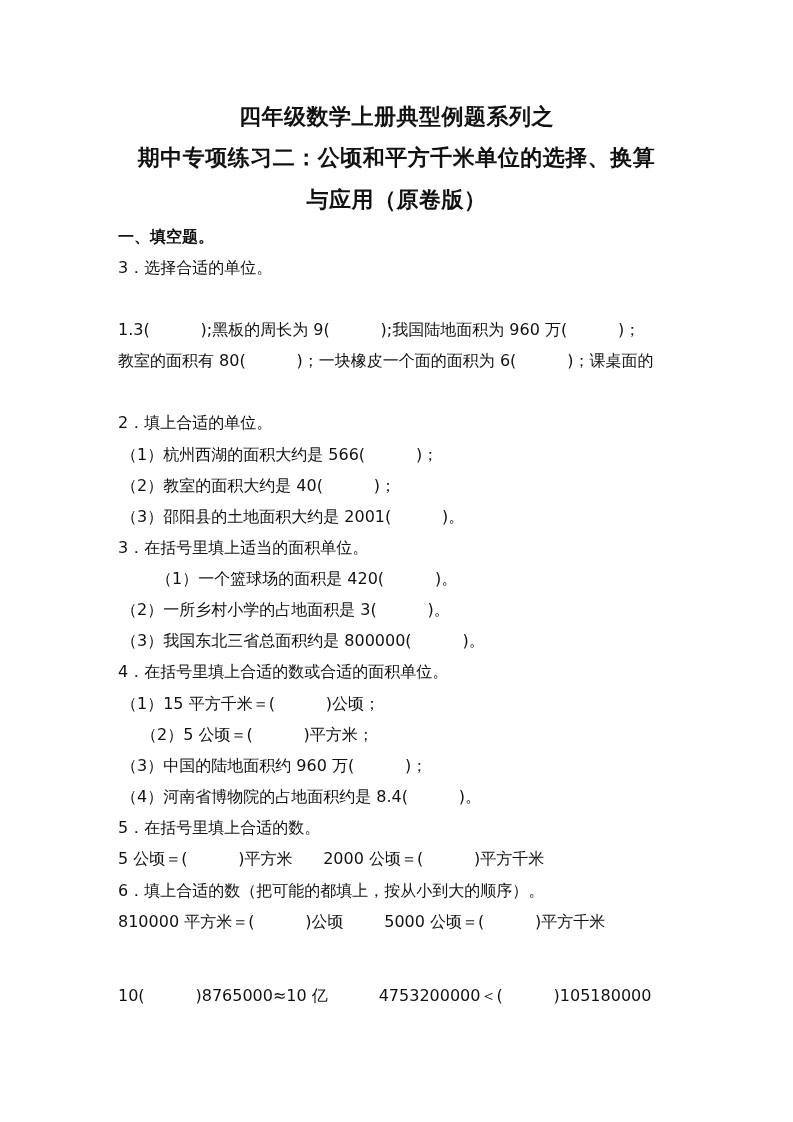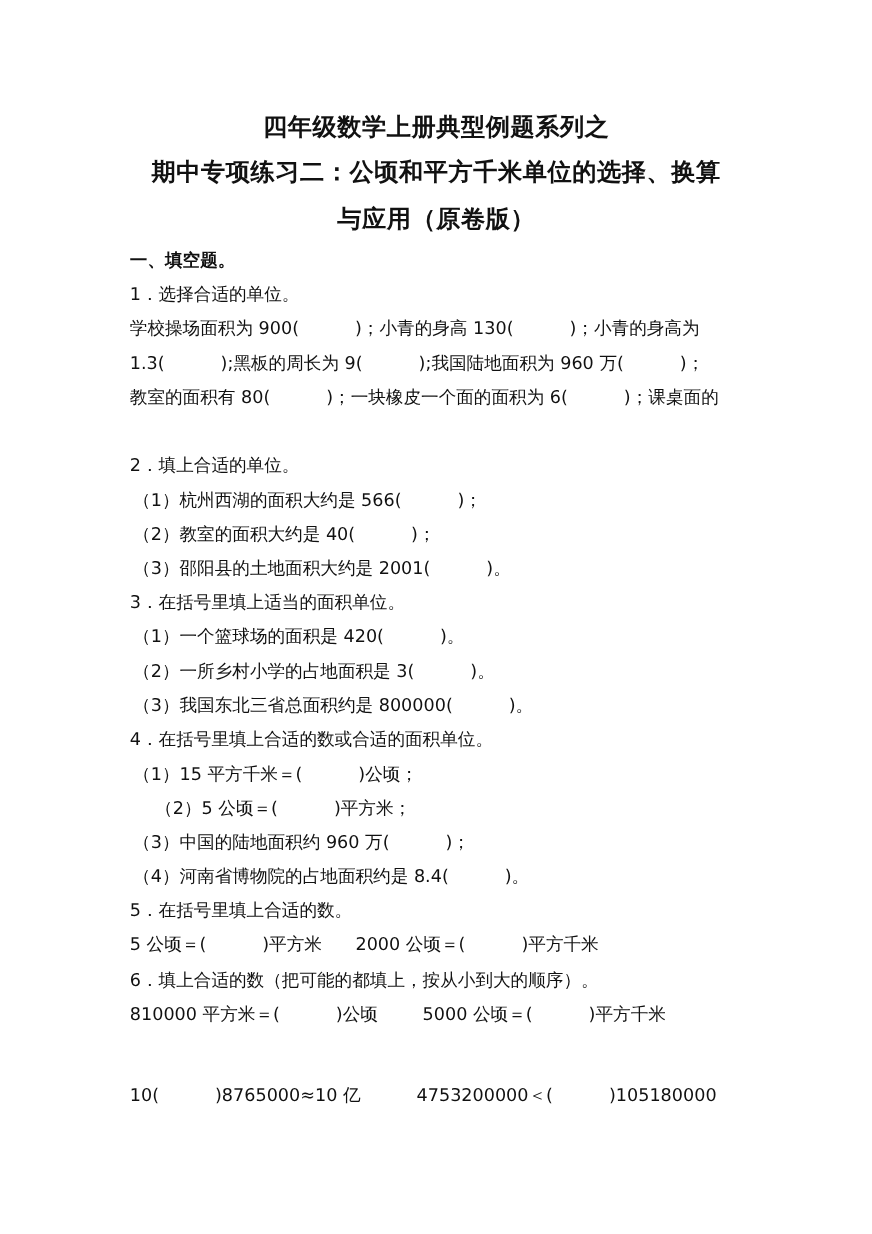--- a/index.html
+++ b/index.html
@@ -49,32 +49,31 @@
 <body>
 
 <div class="page">
 
   <div class="title-line" style="top:102px;">四年级数学上册典型例题系列之</div>
   <div class="title-line" style="top:143px;">期中专项练习二：公顷和平方千米单位的选择、换算</div>
   <div class="title-line" style="top:185px;">与应用（原卷版）</div>
 
   <div class="line bold" style="top:227px;">一、填空题。</div>
 
-  <div class="line" style="top:258px;">1．选择合适的单位。</div>
-  <div class="line" style="top:289px;">学校操场面积为 900(          )；小青的身高 130(          )；小青的身高为</div>
+  <div class="line" style="top:258px;">3．选择合适的单位。</div>
   <div class="line" style="top:320px;">1.3(          );黑板的周长为 9(          );我国陆地面积为 960 万(          )；</div>
   <div class="line" style="top:351px;">教室的面积有 80(          )；一块橡皮一个面的面积为 6(          )；课桌面的</div>
 
   <div class="line" style="top:413px;">2．填上合适的单位。</div>
   <div class="line sub" style="top:445px;">（1）杭州西湖的面积大约是 566(          )；</div>
   <div class="line sub" style="top:476px;">（2）教室的面积大约是 40(          )；</div>
   <div class="line sub" style="top:507px;">（3）邵阳县的土地面积大约是 2001(          )。</div>
 
   <div class="line" style="top:538px;">3．在括号里填上适当的面积单位。</div>
-  <div class="line sub" style="top:569px;">（1）一个篮球场的面积是 420(          )。</div>
+  <div class="line sub" style="top:569px;margin-left:35px;">（1）一个篮球场的面积是 420(          )。</div>
   <div class="line sub" style="top:600px;">（2）一所乡村小学的占地面积是 3(          )。</div>
   <div class="line sub" style="top:631px;">（3）我国东北三省总面积约是 800000(          )。</div>
 
   <div class="line" style="top:662px;">4．在括号里填上合适的数或合适的面积单位。</div>
   <div class="line sub" style="top:694px;">（1）15 平方千米＝(          )公顷；</div>
   <div class="line sub" style="top:725px;margin-left:20px;">（2）5 公顷＝(          )平方米；</div>
   <div class="line sub" style="top:756px;">（3）中国的陆地面积约 960 万(          )；</div>
   <div class="line sub" style="top:787px;">（4）河南省博物院的占地面积约是 8.4(          )。</div>
 
   <div class="line" style="top:818px;">5．在括号里填上合适的数。</div>

